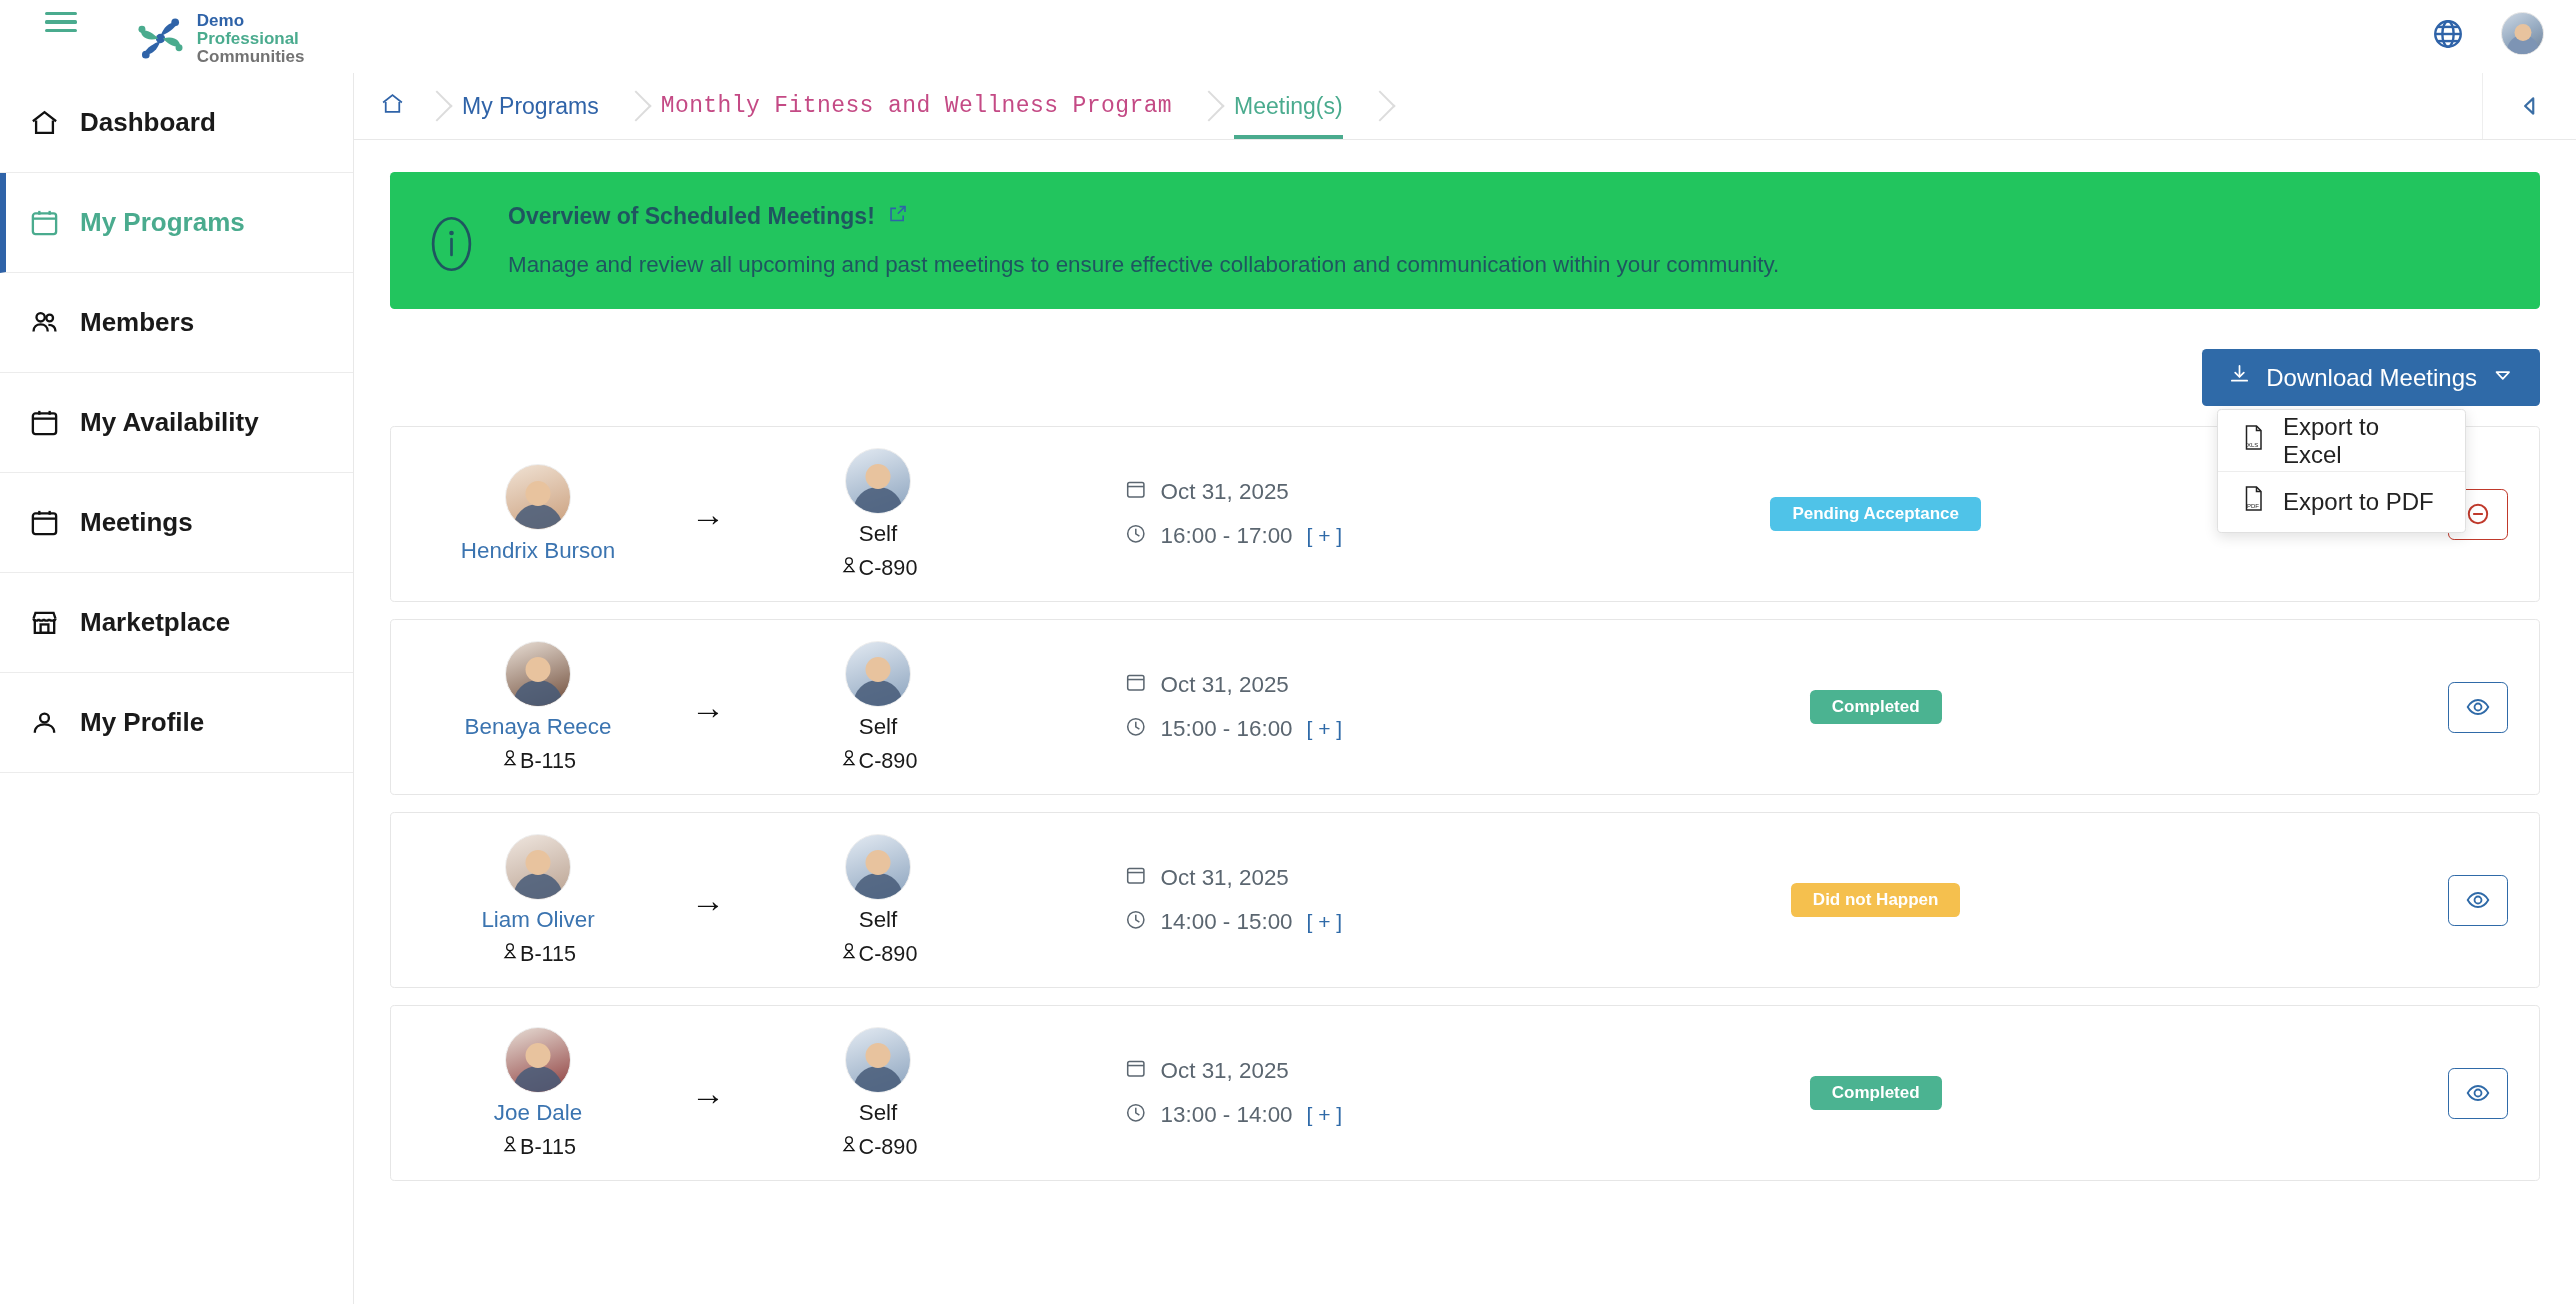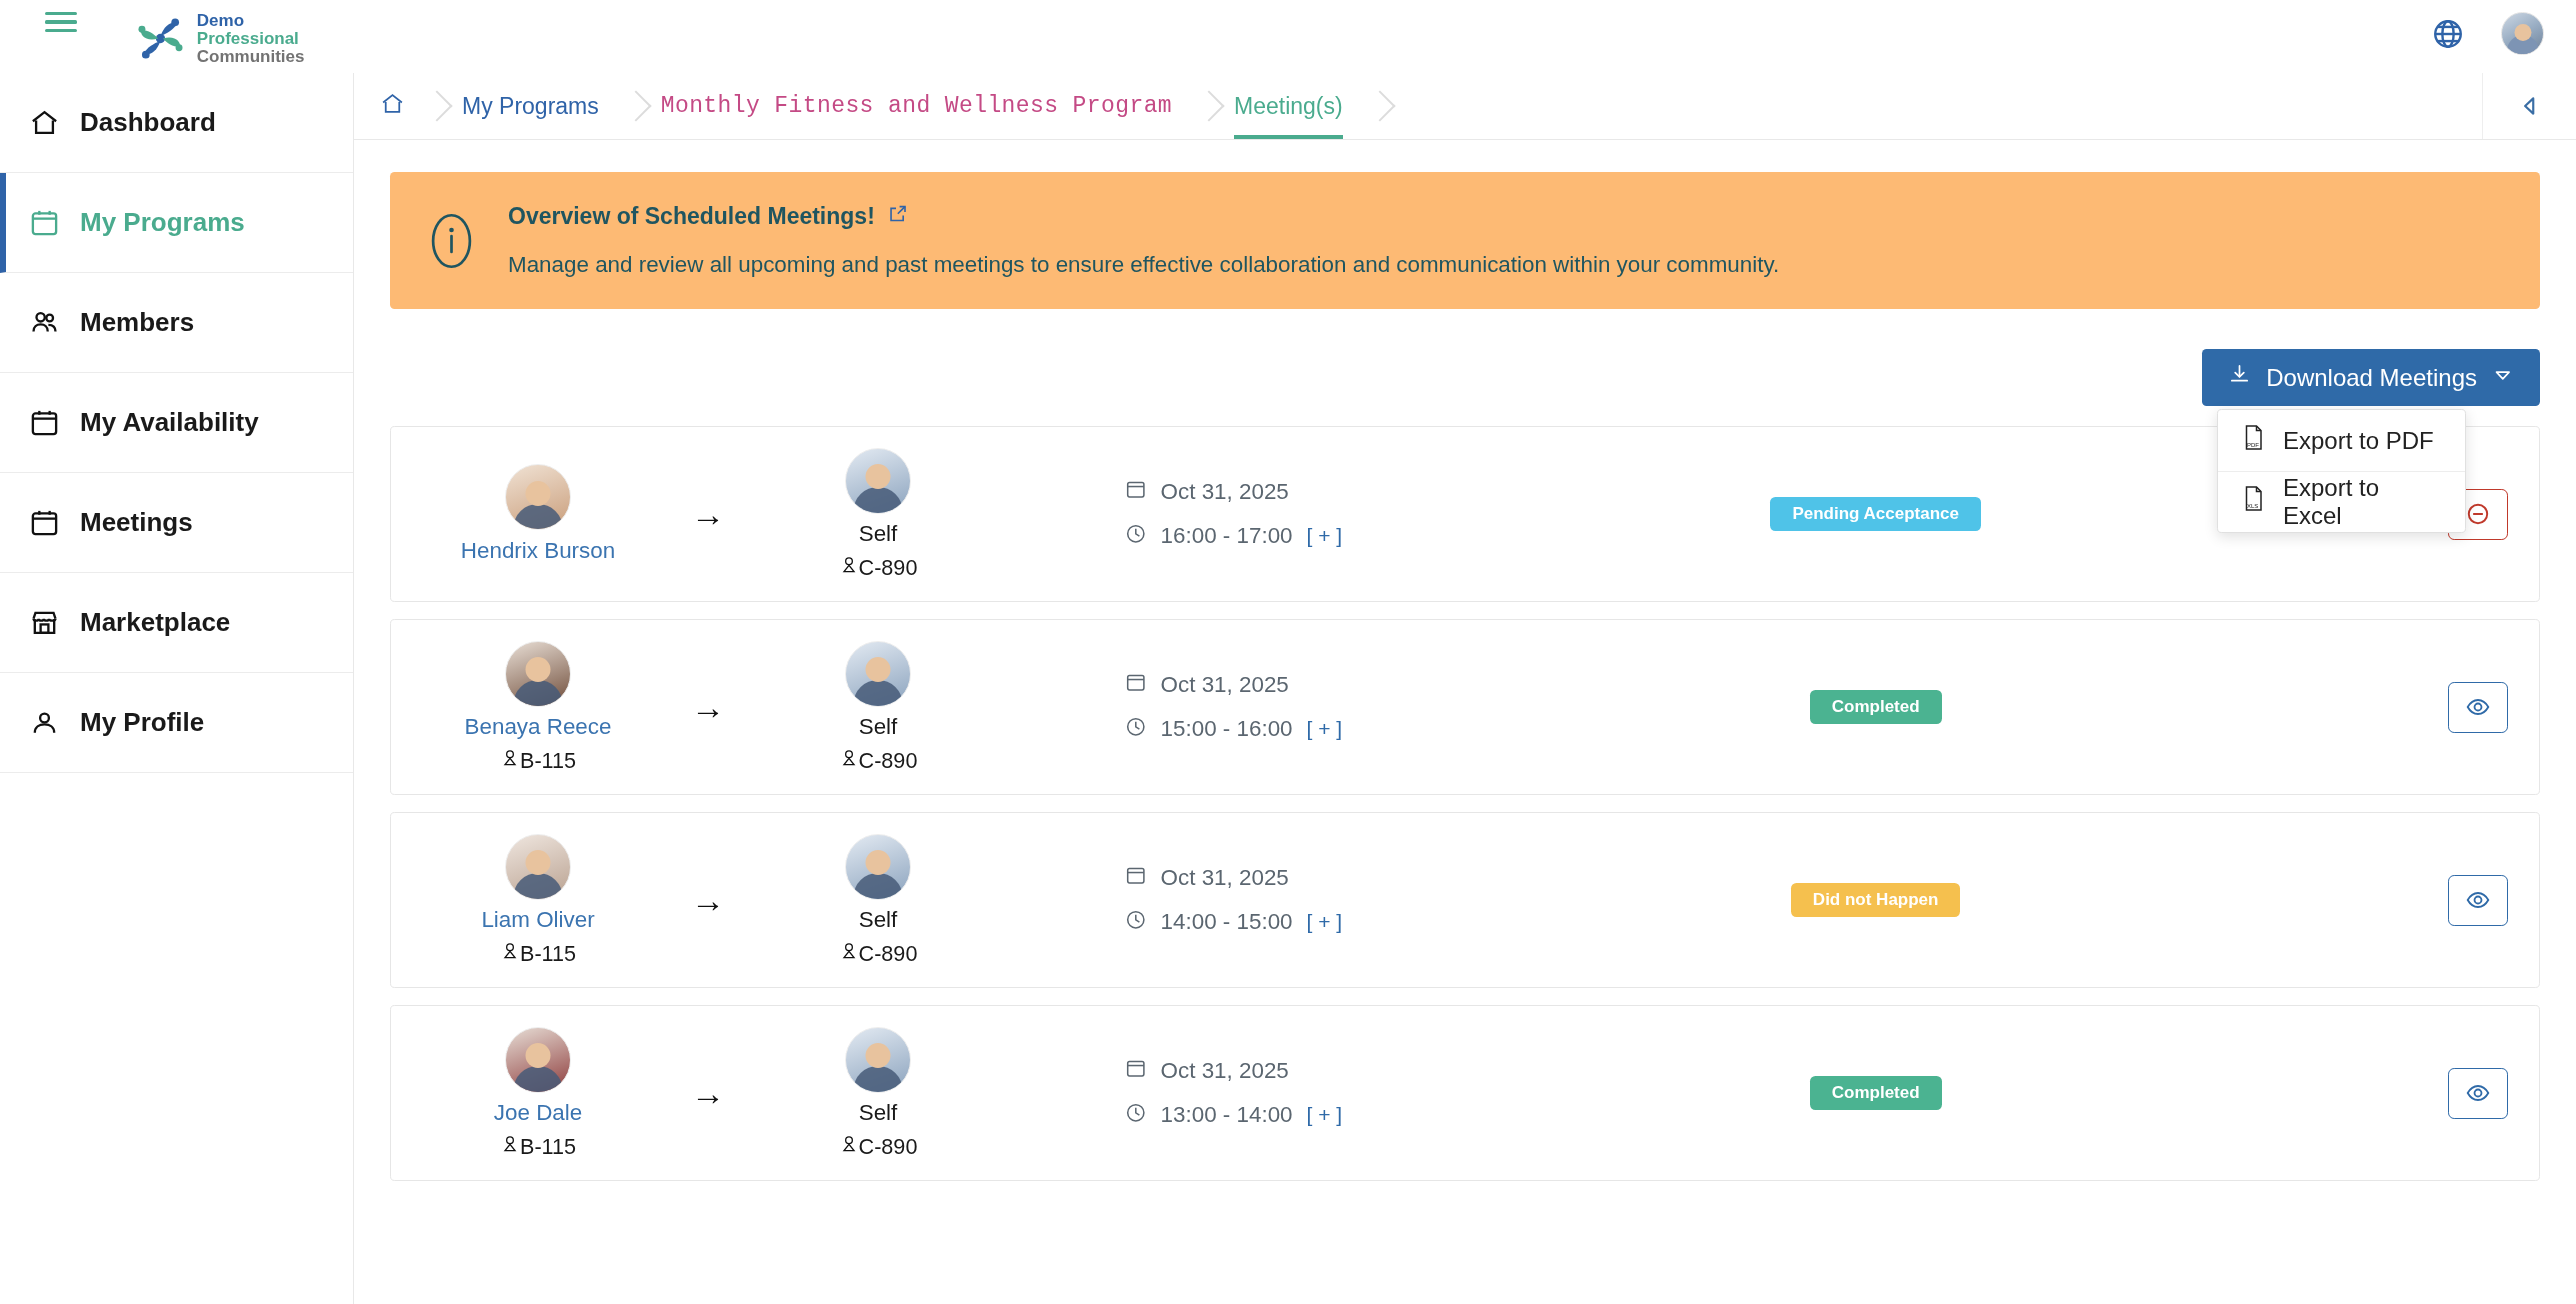--- a/index.html
+++ b/index.html
@@ -74,22 +74,22 @@
   .crumb.c-active .underline {
     position:absolute; left: 31px; right: 31px; bottom: 0; height: 3.9px; background:#4aab8e;
   }
   .collapse-btn {
     margin-left:auto; width: 94px; display:flex; align-items:center; justify-content:center;
     border-left:0.8px solid #eee; cursor:pointer;
   }
   .inner { padding: 32px 36px 0 36px; }
   
   .banner {
-    background:#fdba74; border-radius: 4.6px; padding: 31px 37px;
-    display:flex; gap: 32px; align-items:center;
+    background:#22c55e; border-radius: 4.6px; padding: 31px 37px;
+    display:flex; gap: 32px; align-items:flex-end;
   }
   .banner-ic { flex: 0 0 auto; margin-top:3.1px;}
   .banner-title {
     font-size: 23px; font-weight:700; color:#1f5560; display:flex; align-items:center; gap:12.4px;
   }
   .banner-sub { font-size: 22.4px; color:#1f5560; margin-top: 21.6px; }
   
   .dl-row { margin-top: 40px; display:flex; justify-content:flex-end; position:relative; }
   .dl-btn {
     background:#2f6aa8; color:#fff; border:none; border-radius:4.6px;
@@ -341,34 +341,34 @@
             </svg>
         </span>
       </button>
 
       <div class="dropdown">
         <div class="dd-item">
           <span>
             <svg width="25" height="28" viewBox="0 0 24 28" fill="none" stroke="#222" stroke-width="1.5" style="font-size:31px">
               <path d="M5 2 H15 L19.5 6.5 V25 H5 Z"></path>
                 <path d="M15 2 V6.5 H19.5"></path>
-              <text x="5.5" y="23" font-size="6" fill="#222" stroke="none" font-family="Liberation Sans, sans-serif">PDF</text>
+              <text x="5.5" y="23" font-size="6" fill="#222" stroke="none" font-family="Liberation Sans, sans-serif">XLS</text>
             </svg>
           </span>
-          <span>Export to PDF</span>
+          <span>Export to Excel</span>
         </div>
         <div class="dd-item">
           <span>
             <svg width="25" height="28" viewBox="0 0 24 28" fill="none" stroke="#222" stroke-width="1.5" style="font-size:31px">
               <path d="M5 2 H15 L19.5 6.5 V25 H5 Z"></path>
                 <path d="M15 2 V6.5 H19.5"></path>
-              <text x="5.5" y="23" font-size="6" fill="#222" stroke="none" font-family="Liberation Sans, sans-serif">XLS</text>
+              <text x="5.5" y="23" font-size="6" fill="#222" stroke="none" font-family="Liberation Sans, sans-serif">PDF</text>
             </svg>
           </span>
-          <span>Export to Excel</span>
+          <span>Export to PDF</span>
         </div>
       </div>
     </div>
 
     <div class="rows">
 
       <div class="mrow">
         <div class="party">
           <div class="party-av face f1"></div>
           <div class="party-name link">Hendrix Burson</div>

